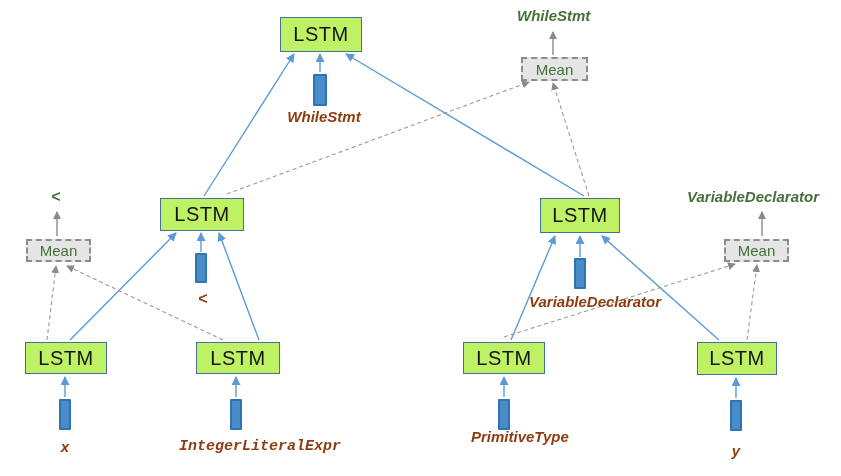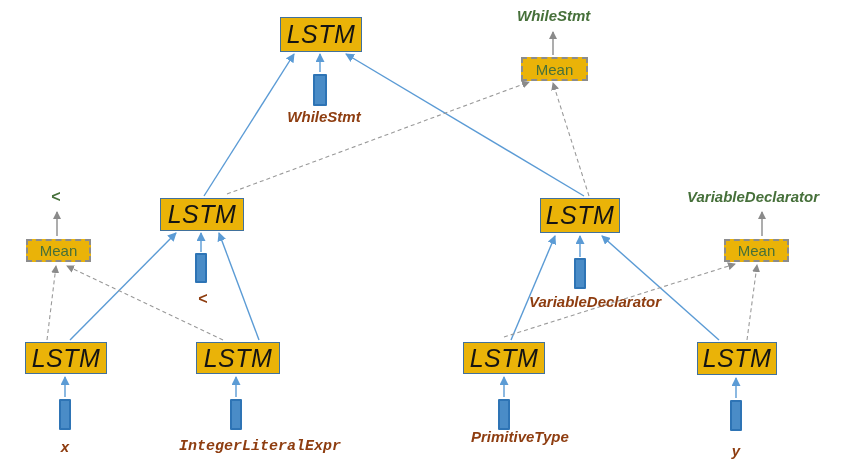--- a/index.html
+++ b/index.html
@@ -4,23 +4,23 @@
 <style>
   html,body{margin:0;padding:0;background:#ffffff;}
   body{width:841px;height:476px;position:relative;overflow:hidden;
        font-family:"Liberation Sans", sans-serif;}
   #stage{position:absolute;left:0;top:0;width:841px;height:476px;}
   svg.wires{position:absolute;left:0;top:0;z-index:1;}
   .blue-line{stroke:#5B9BD5;stroke-width:1.4;fill:none;}
   .dash-line{stroke:#9a9a9a;stroke-width:1.1;stroke-dasharray:4 3;fill:none;}
   .gray-line{stroke:#8a8a8a;stroke-width:1.4;fill:none;}
   .node{position:absolute;z-index:2;display:flex;align-items:center;justify-content:center;}
-  .lstm{background:#eab308;border:1.6px solid #41719C;color:#141414;
-        font-size:25px;letter-spacing:0.5px;font-style:italic;}
-  .mean{background:#eab308;border:2px dashed #8c8c8c;color:#46703A;font-size:15px;}
+  .lstm{background:#bef264;border:1.6px solid #41719C;color:#141414;
+        font-size:20px;letter-spacing:0.5px;}
+  .mean{background:#e5e5e5;border:2px dashed #8c8c8c;color:#46703A;font-size:15px;}
   .bar{position:absolute;z-index:2;background:#4A8CC7;border:2px solid #2E74B5;border-radius:1px;}
   .lab{position:absolute;z-index:3;font-style:italic;font-weight:600;font-size:15px;
        color:#8E3D10;white-space:nowrap;}
   .out{position:absolute;z-index:3;font-style:italic;font-weight:600;font-size:15px;
        color:#46703A;white-space:nowrap;}
   .center{text-align:center;}
   .wm{position:absolute;z-index:2;color:#bcbcbc;font-size:15px;white-space:nowrap;}
 </style>
 </head>
 <body>

